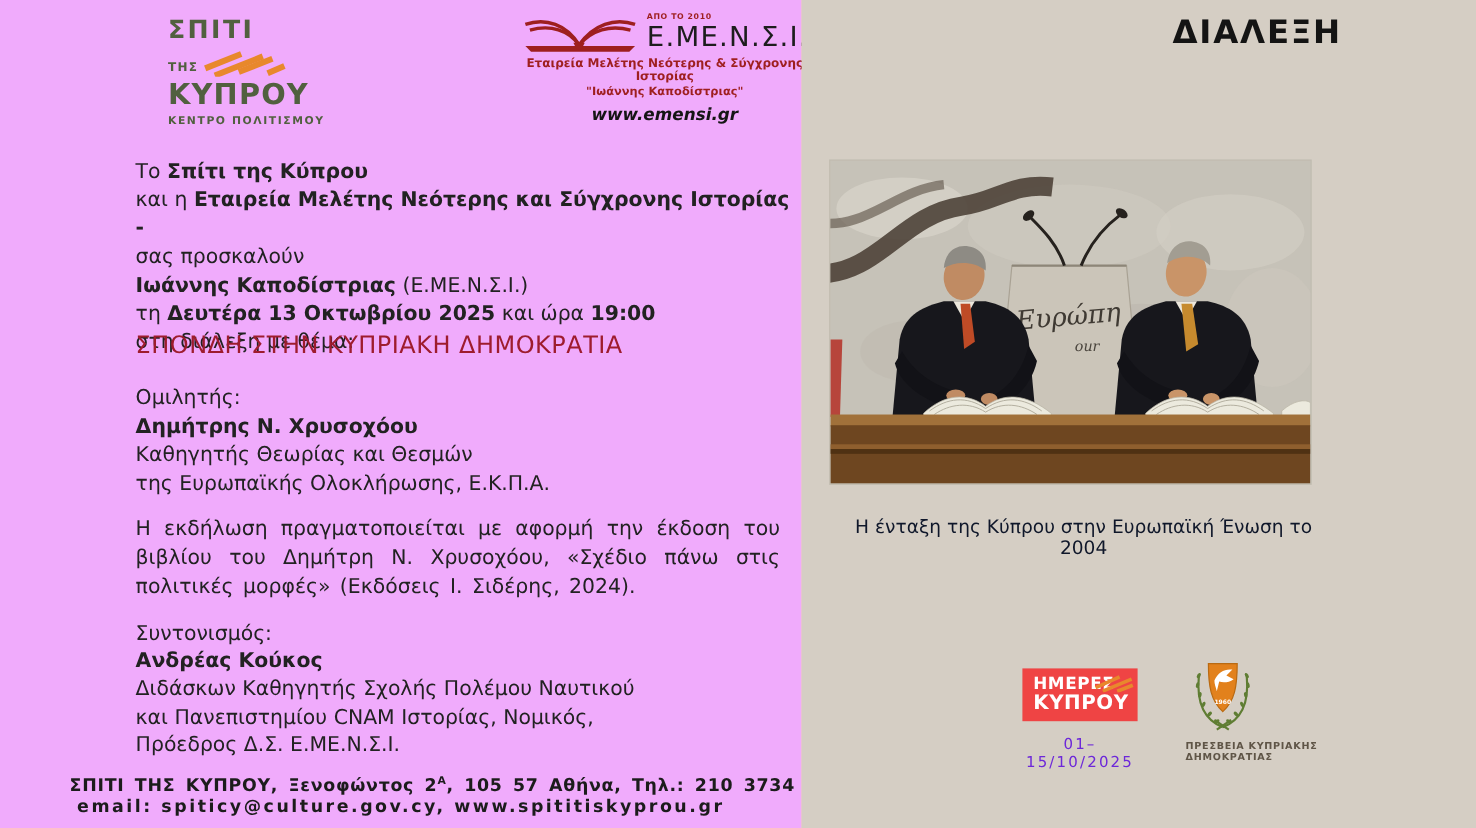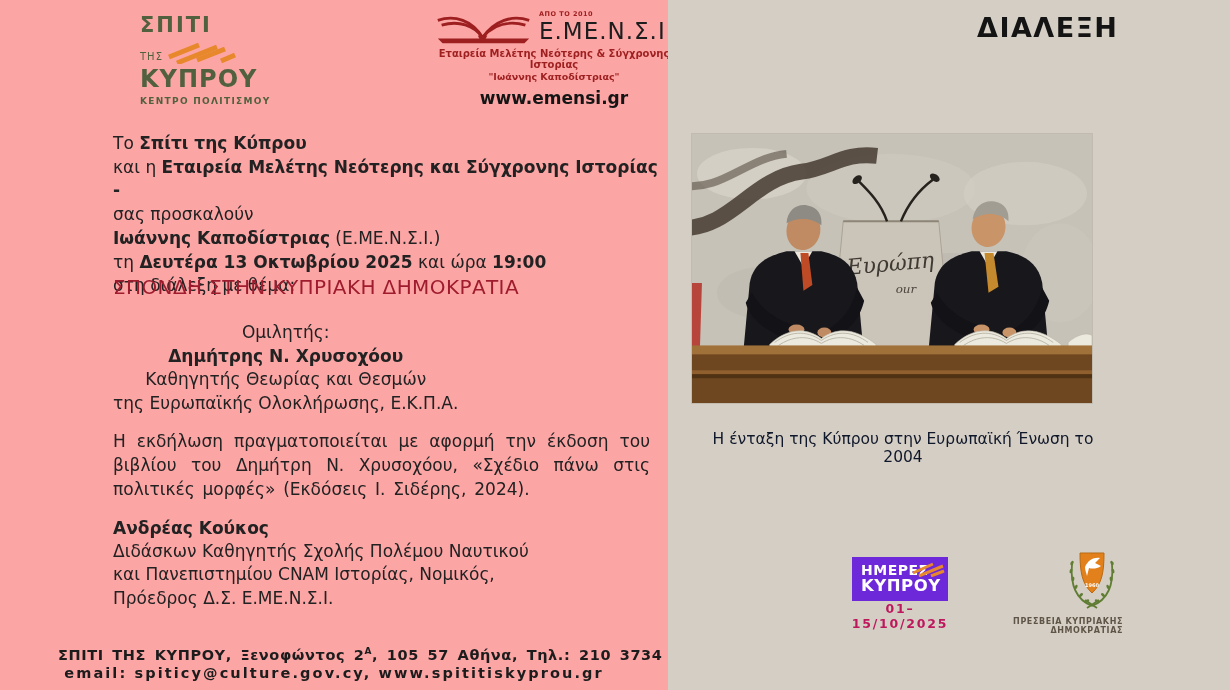--- a/index.html
+++ b/index.html
@@ -2,74 +2,74 @@
 <html><head>
 <meta charset="utf-8">
 <style>
   * { margin:0; padding:0; box-sizing:border-box; }
   html,body { width:1230px; height:690px; }
   body {
     font-family:"DejaVu Sans","Liberation Sans",sans-serif;
     position:relative; overflow:hidden; background:#fcd8a6;
   }
   .panel { position:absolute; top:0; height:690px; }
-  #left-panel  { left:0; width:668px; background:#fca5a5; }
+  #left-panel  { left:0; width:668px; background:#f0abfc; }
   #right-panel { left:668px; width:650px; background:#d5cec4; }
 
   
   .spiti-logo { position:absolute; left:140px; top:13px; color:#51603f; }
   .spiti-l1 { font-size:21px; font-weight:700; letter-spacing:2px; }
   .spiti-row2 { display:flex; align-items:flex-end; height:26px; margin-top:1px; }
-  .spiti-l2 { font-size:10px; font-weight:400; letter-spacing:1px; margin-right:4px; margin-bottom:2px; }
+  .spiti-l2 { font-size:10px; font-weight:700; letter-spacing:1px; margin-right:4px; margin-bottom:2px; }
   .spiti-l3 { font-size:24px; font-weight:700; letter-spacing:1px; margin-top:1px; }
   .spiti-l4 { font-size:9px; font-weight:600; letter-spacing:1.3px; margin-top:3px; }
 
   
   .emensi-logo { position:absolute; left:434px; top:8px; width:240px; text-align:center; }
   .emensi-top { display:flex; align-items:center; justify-content:center; gap:6px; }
   .emensi-right { text-align:left; }
   .emensi-since { font-size:6.5px; color:#9e1f1f; font-weight:700; letter-spacing:.5px; }
   .emensi-acronym { font-size:23px; color:#1d1d1d; font-weight:500; letter-spacing:1px; }
   .emensi-sub1 { font-size:10px; color:#9e1f1f; font-weight:600; margin-top:2px; }
   .emensi-sub2 { font-size:9.5px; color:#9e1f1f; font-weight:600; margin-top:1px; }
-  .emensi-site { font-size:17px; color:#151515; font-weight:700; margin-top:6px; }
+  .emensi-site { font-size:14px; color:#151515; font-weight:700; margin-top:6px;font-style:italic; }
 
   
   .txt { color:#222; font-size:17px; }
   .invite-block { position:absolute; left:113px; top:132px; line-height:23.7px; }
   .lecture-title { position:absolute; left:113px; top:275px; font-size:20px; font-weight:400; color:#9e1c2e; letter-spacing:.4px; }
-  .speaker-block { position:absolute; left:113px; top:321px; line-height:23.7px;text-align:center; }
+  .speaker-block { position:absolute; left:113px; top:321px; line-height:23.7px; }
   .book-par { position:absolute; left:113px; top:429px; width:537px; line-height:24px; text-align:justify; word-spacing:2.5px; }
   .moderator-block { position:absolute; left:113px; top:517px; line-height:23.2px; }
   .txt b { font-weight:700; }
 
   .footer { position:absolute; left:58px; top:642px; width:552px; text-align:center;
             font-weight:700; font-size:14.5px; color:#1c1c1c; line-height:18px; white-space:nowrap; }
   .footer-l1 { letter-spacing:.6px; word-spacing:3px; }
   .footer-l2 { letter-spacing:2.1px; }
   .footer sup { font-size:9px; vertical-align:super; }
 
   
   .lecture-heading { position:absolute; left:309px; top:12px; font-size:27px; font-weight:700;
                      color:#141414; letter-spacing:1.5px; }
   .photo { position:absolute; left:23px; top:133px; width:402px; height:271px;
            border:1px solid #c2bcb0; background:#c6c2b8; }
   .photo svg { display:block; width:100%; height:100%; }
   .photo-caption { position:absolute; left:30px; top:430px; width:410px; text-align:center;
                    font-size:15.5px; color:#0f172a; }
 
   .imeres { position:absolute; left:180px; top:557px; width:104px; text-align:center; }
-  .imeres-box { position:relative; width:96px; height:44px; margin:0 auto; background:#6d28d9;
+  .imeres-box { position:relative; width:96px; height:44px; margin:0 auto; background:#ef4444;
                 color:#fff; font-weight:700; text-align:left; padding:6px 0 0 9px; overflow:hidden; }
   .imeres-line1 { font-size:14px; letter-spacing:.5px; line-height:14px; }
   .imeres-line2 { font-size:16.5px; letter-spacing:.5px; line-height:17px; }
   .imeres-stripes { position:absolute; right:3px; top:4px; }
-  .imeres-dates { margin-top:0; color:#be185d; font-weight:700; font-size:12.5px; letter-spacing:1.8px; }
-
-  .embassy { position:absolute; left:310px; top:549px; width:145px; text-align:right; }
+  .imeres-dates { margin-top:11px; color:#6d28d9; font-weight:400; font-size:12.5px; letter-spacing:1.8px; }
+
+  .embassy { position:absolute; left:320px; top:549px; width:145px; text-align:left; }
   .embassy-label { margin-top:2px; font-size:8px; color:#5f5547; letter-spacing:.6px; font-weight:600; }
 </style>
 </head>
 <body>
 
 <div id="left-panel" class="panel">
 
   <div class="spiti-logo">
     <div class="spiti-l1">ΣΠΙΤΙ</div>
     <div class="spiti-row2">
@@ -123,20 +123,21 @@
   <div class="speaker-block txt">
     <div>Ομιλητής:</div>
     <div><b>Δημήτρης Ν. Χρυσοχόου</b></div>
     <div>Καθηγητής Θεωρίας και Θεσμών</div>
     <div>της Ευρωπαϊκής Ολοκλήρωσης, Ε.Κ.Π.Α.</div>
   </div>
 
   <div class="book-par txt">Η εκδήλωση πραγματοποιείται με αφορμή την έκδοση του βιβλίου του Δημήτρη Ν. Χρυσοχόου, «Σχέδιο πάνω στις πολιτικές μορφές» (Εκδόσεις Ι. Σιδέρης, 2024).</div>
 
   <div class="moderator-block txt">
+    <div>Συντονισμός:</div>
     <div><b>Ανδρέας Κούκος</b></div>
     <div>Διδάσκων Καθηγητής Σχολής Πολέμου Ναυτικού</div>
     <div>και Πανεπιστημίου CNAM Ιστορίας, Νομικός,</div>
     <div>Πρόεδρος Δ.Σ. Ε.ΜΕ.Ν.Σ.Ι.</div>
   </div>
 
   <div class="footer">
     <div class="footer-l1"><span>ΣΠΙΤΙ ΤΗΣ ΚΥΠΡΟΥ, Ξενοφώντος 2</span><sup>Α</sup><span>, 105 57 Αθήνα, Τηλ.: 210 3734 934</span></div>
     <div class="footer-l2">email: spiticy@culture.gov.cy, www.spititiskyprou.gr</div>
   </div>

